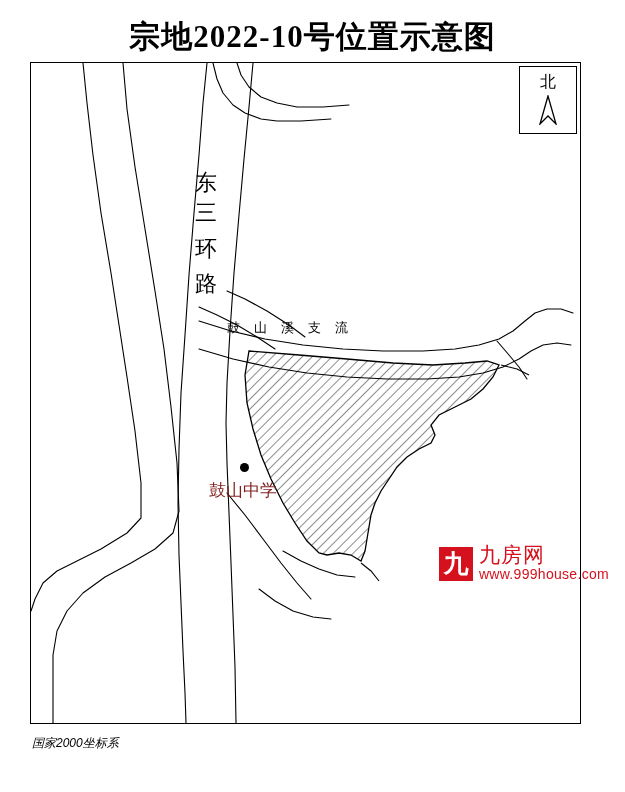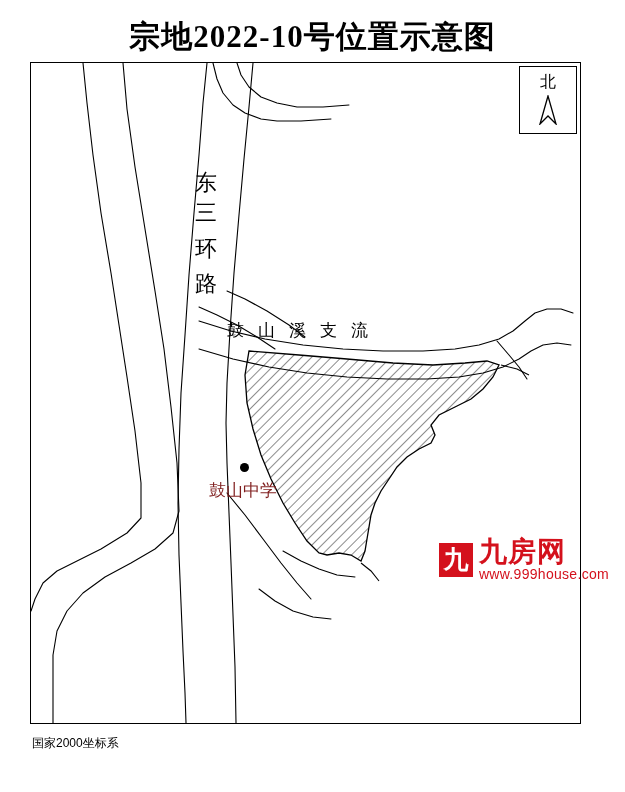--- a/index.html
+++ b/index.html
@@ -81,21 +81,21 @@
     font-family: "Liberation Serif", serif;
     font-size: 22px;
     color: #000000;
     writing-mode: vertical-rl;
     letter-spacing: 34px;
     text-orientation: upright;
   }
   .river-label {
     position: absolute;
     font-family: Liberation Mono, monospace;
-    font-size: 17px;
+    font-size: 13px;
     color: #000000;
     letter-spacing: 14px;
     white-space: nowrap;
   }
   .poi-label {
     position: absolute;
     font-family: "Liberation Serif", serif;
     font-size: 17px;
     color: #7f1d1d;
     white-space: nowrap;
@@ -108,20 +108,21 @@
     background: #000000;
   }
   #coord-note {
     position: absolute;
     left: 32px;
     top: 735px;
     font-family: "Liberation Sans", sans-serif;
     font-size: 12px;
     color: #000000;
     white-space: nowrap;
+    font-style: italic;
   }
   #watermark {
     position: absolute;
     right: 16px;
     bottom: 10px;
     display: flex;
     align-items: center;
     gap: 6px;
   }
   #watermark .wm-mark {
@@ -138,22 +139,22 @@
     line-height: 1;
   }
   #watermark .wm-text {
     display: flex;
     flex-direction: column;
     justify-content: center;
   }
   #watermark .wm-name {
     color: #d4111c;
     font-family: "Liberation Serif", serif;
-    font-size: 28px;
-    font-weight: bold;
+    font-size: 21px;
+    font-weight: normal;
     letter-spacing: 1px;
     line-height: 1.05;
   }
   #watermark .wm-url {
     color: #d4111c;
     font-family: "Liberation Sans", sans-serif;
     font-size: 14px;
     letter-spacing: 0.3px;
     line-height: 1.2;
   }

